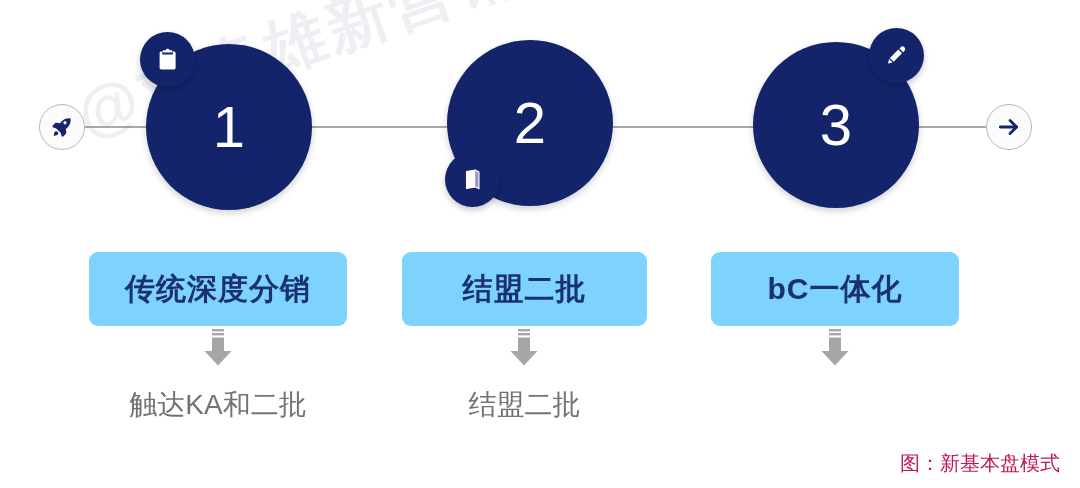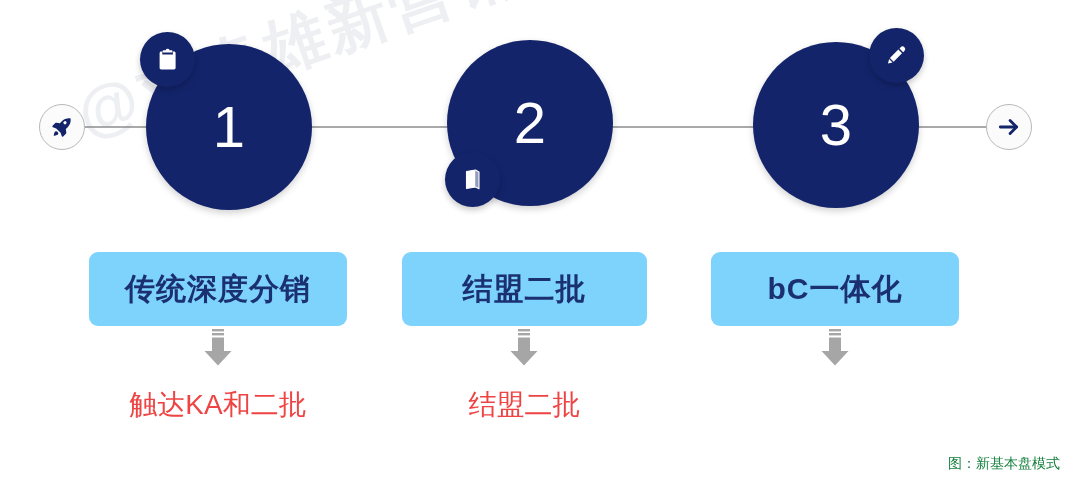--- a/index.html
+++ b/index.html
@@ -160,40 +160,40 @@
   #down-arrow-1 { left: 195px; }
   #down-arrow-2 { left: 501px; }
   #down-arrow-3 { left: 812px; }
   .down-arrow svg { display: block; }
 
   
   .outcome-text {
     position: absolute;
     top: 386px;
     height: 38px;
-    color: #ef4444;
+    color: #737373;
     font-size: 28px;
     font-weight: 400;
     line-height: 38px;
     text-align: center;
     white-space: nowrap;
     z-index: 5;
     user-select: none;
   }
   #outcome-1 { left: 89px;  width: 258px; }
   #outcome-2 { left: 402px; width: 245px; }
   #outcome-3 { left: 711px; width: 248px; }
 
   
   #caption {
     position: absolute;
     right: 20px;
     top: 450px;
-    color: #15803d;
-    font-size: 14px;
+    color: #be185d;
+    font-size: 20px;
     font-weight: 400;
     line-height: 26px;
     white-space: nowrap;
     z-index: 5;
     user-select: none;
   }
 </style>
 </head>
 <body>
 

